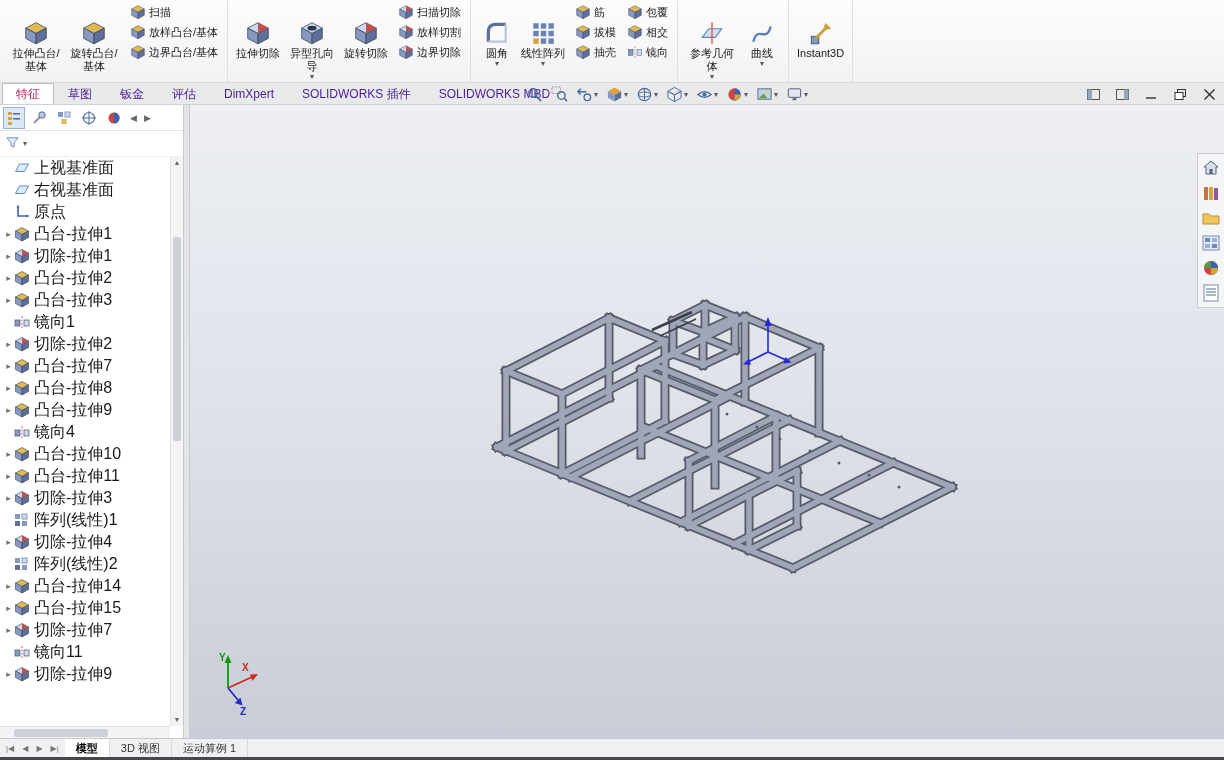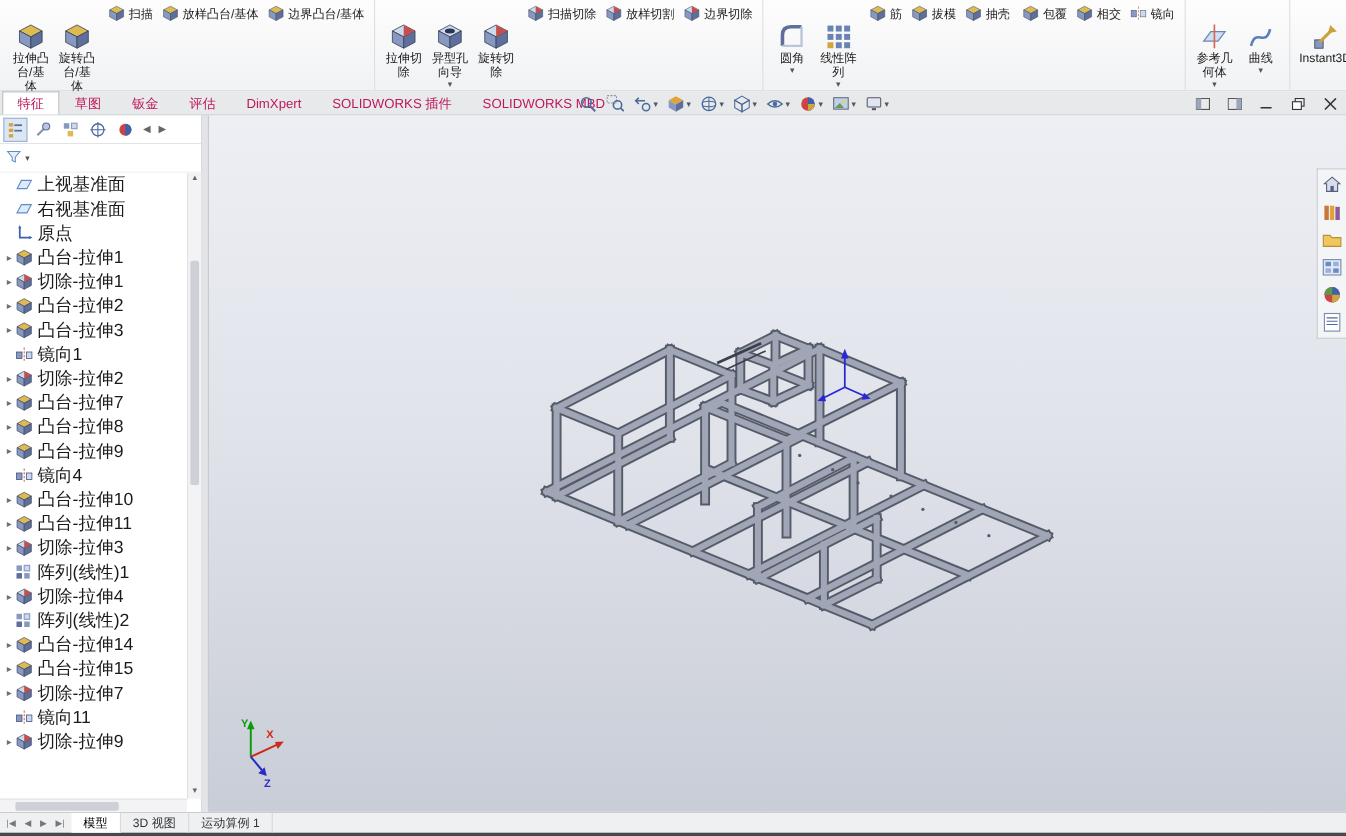--- a/index.html
+++ b/index.html
@@ -7,27 +7,27 @@
        font-family:"Liberation Sans","DejaVu Sans",sans-serif;font-size:12px;color:#1a1a1a}
   
   .ribbon{height:83px;background:linear-gradient(#fdfdfd,#f1f2f4);border-bottom:1px solid #d7d9dc;
           display:flex;align-items:stretch;padding:0 2px}
   .rgroup{display:flex;align-items:flex-start;padding:2px 5px;border-right:1px solid #dddfe3}
   .btn-large{display:flex;flex-direction:column;align-items:center;min-width:40px;max-width:56px;
              padding:2px 2px;margin:16px 1px;text-align:center;font-size:11px;line-height:13px;cursor:default}
   .btn-large .ic{width:26px;height:26px;margin-bottom:1px}
   .ic svg,.hic svg{width:100%;height:100%;display:block}
   .caret{font-size:8px;color:#555;line-height:7px}
-  .smallcol{display:flex;flex-direction:row;margin-left:3px}
+  .smallcol{display:flex;flex-direction:column;margin-left:3px}
   .btn-small{display:flex;align-items:center;height:20px;padding:1px 4px;font-size:11px;white-space:nowrap}
   .btn-small .ic{width:16px;height:16px;margin-right:3px}
   
   .tabrow{height:22px;background:#e8e9eb;border-bottom:1px solid #cdd0d4;display:flex;align-items:flex-end;position:relative}
   .cmtabs{display:flex;height:100%;align-items:flex-end;padding-left:2px}
-  .cmtab{height:21px;line-height:20px;padding:0 13px;font-size:12px;color:#be185d;border:1px solid transparent;border-bottom:none;white-space:nowrap}
+  .cmtab{height:21px;line-height:20px;padding:0 13px;font-size:12px;color:#4c1d95;border:1px solid transparent;border-bottom:none;white-space:nowrap}
   .cmtab.active{background:#fff;border-color:#b9bcc0;color:#be185d}
   .headsup{position:absolute;left:522px;top:0;height:22px;display:flex;align-items:center}
   .hbtn{display:flex;align-items:center;height:20px;padding:0 4px}
   .hic{width:17px;height:17px;display:block}
   .hcaret{font-size:8px;color:#556;margin-left:1px}
   .winctl{position:absolute;right:8px;top:0;height:22px;display:flex;align-items:center;gap:16px}
   .wbtn svg{width:13px;height:11px;display:block}
   
   .main{display:flex;height:633px}
   .leftpanel{width:184px;background:#fff;position:relative;border-right:1px solid #c8cace}
@@ -56,21 +56,21 @@
   .taskpane{position:absolute;right:0;top:48px;width:27px;background:#f4f5f7;border:1px solid #c9cbd0;border-right:none;
             padding:4px 0;display:flex;flex-direction:column;gap:5px;align-items:center}
   .tpbtn{width:20px;height:20px}
   .tpbtn svg{width:20px;height:20px;display:block}
   
   .statusbar{height:19px;background:#eef0f2;border-top:1px solid #c6c8cc;display:flex;align-items:center;font-size:11px}
   .snav{display:flex;align-items:center;padding:0 2px}
   .snavb{color:#777;font-size:8px;padding:0 4px}
   .stabs{display:flex;height:100%}
   .stab{height:100%;display:flex;align-items:center;padding:0 11px;border-right:1px solid #d8dadd;color:#333;white-space:nowrap}
-  .stab.active{background:#fff;font-weight:normal;color:#000}
+  .stab.active{background:#fff;font-weight:bold;color:#000}
   .bottomstrip{height:3px;background:#46484e}
 </style>
 </head>
 <body>
 
 <div class="app">
   <div class="ribbon" id="ribbon">
       <div class="rgroup">
         <div class="btn-large">
           <span class="ic">

